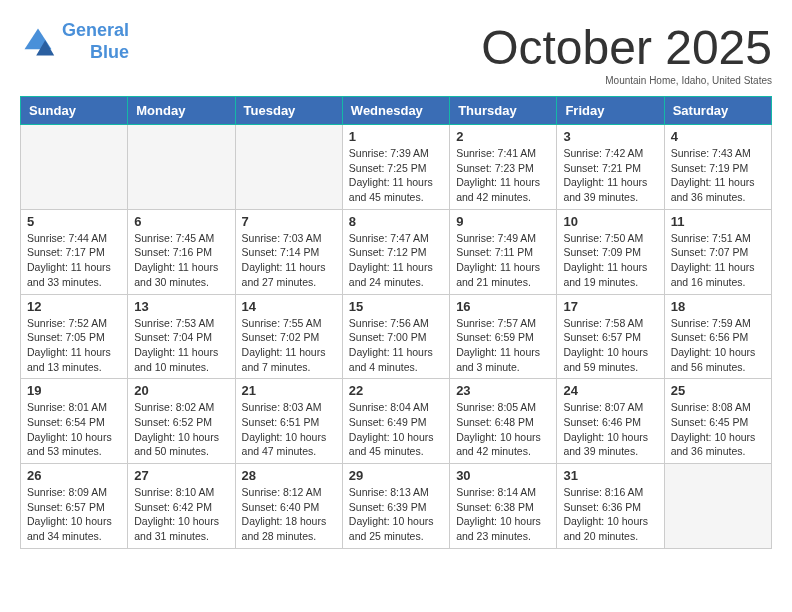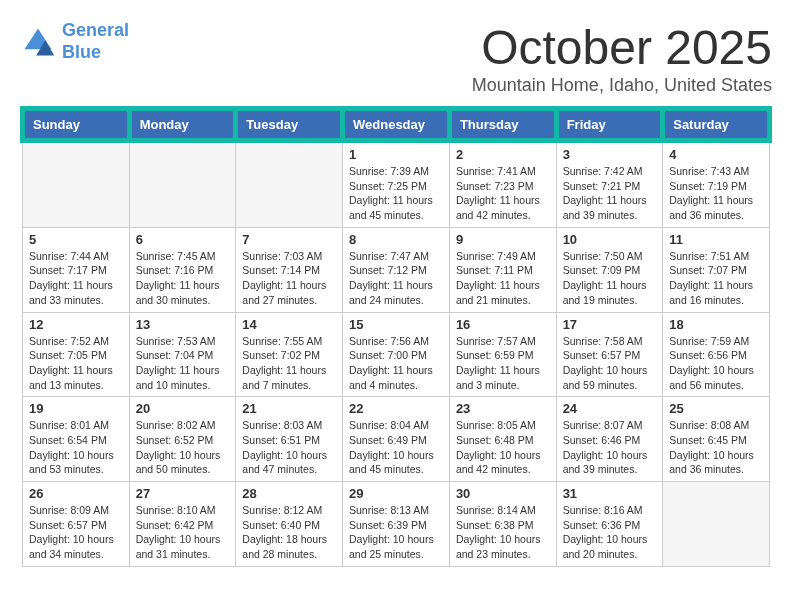--- a/index.html
+++ b/index.html
@@ -19,52 +19,53 @@
     .logo {
       display: flex;
       align-items: center;
       gap: 6px;
     }
     .logo-text {
       font-size: 18px;
       font-weight: bold;
       color: #333;
       line-height: 1.2;
+      text-align: right;
     }
     .logo-text span {
       color: #4a90d9;
     }
     .logo-icon {
       width: 36px;
       height: 36px;
     }
     .title-area {
       text-align: right;
     }
     .month-title {
       font-size: 48px;
       color: #333;
       font-weight: normal;
     }
     .location {
-      font-size: 18px;
+      font-size: 10px;
       color: #555;
     }
     .calendar {
       width: 100%;
       border-collapse: collapse;
       border: 1px solid #ccc;
     }
     .calendar th {
       background-color: #3a6db5;
       color: #fff;
       text-align: left;
       padding: 6px 8px;
       font-size: 13px;
-      border: 5px solid #14b8a6;
+      border: 1px solid #14b8a6;
     }
     .calendar td {
       width: 107px;
       vertical-align: top;
       padding: 4px 6px;
       border: 1px solid #ccc;
       font-size: 11px;
       color: #333;
       background: #fff;
       min-height: 80px;

